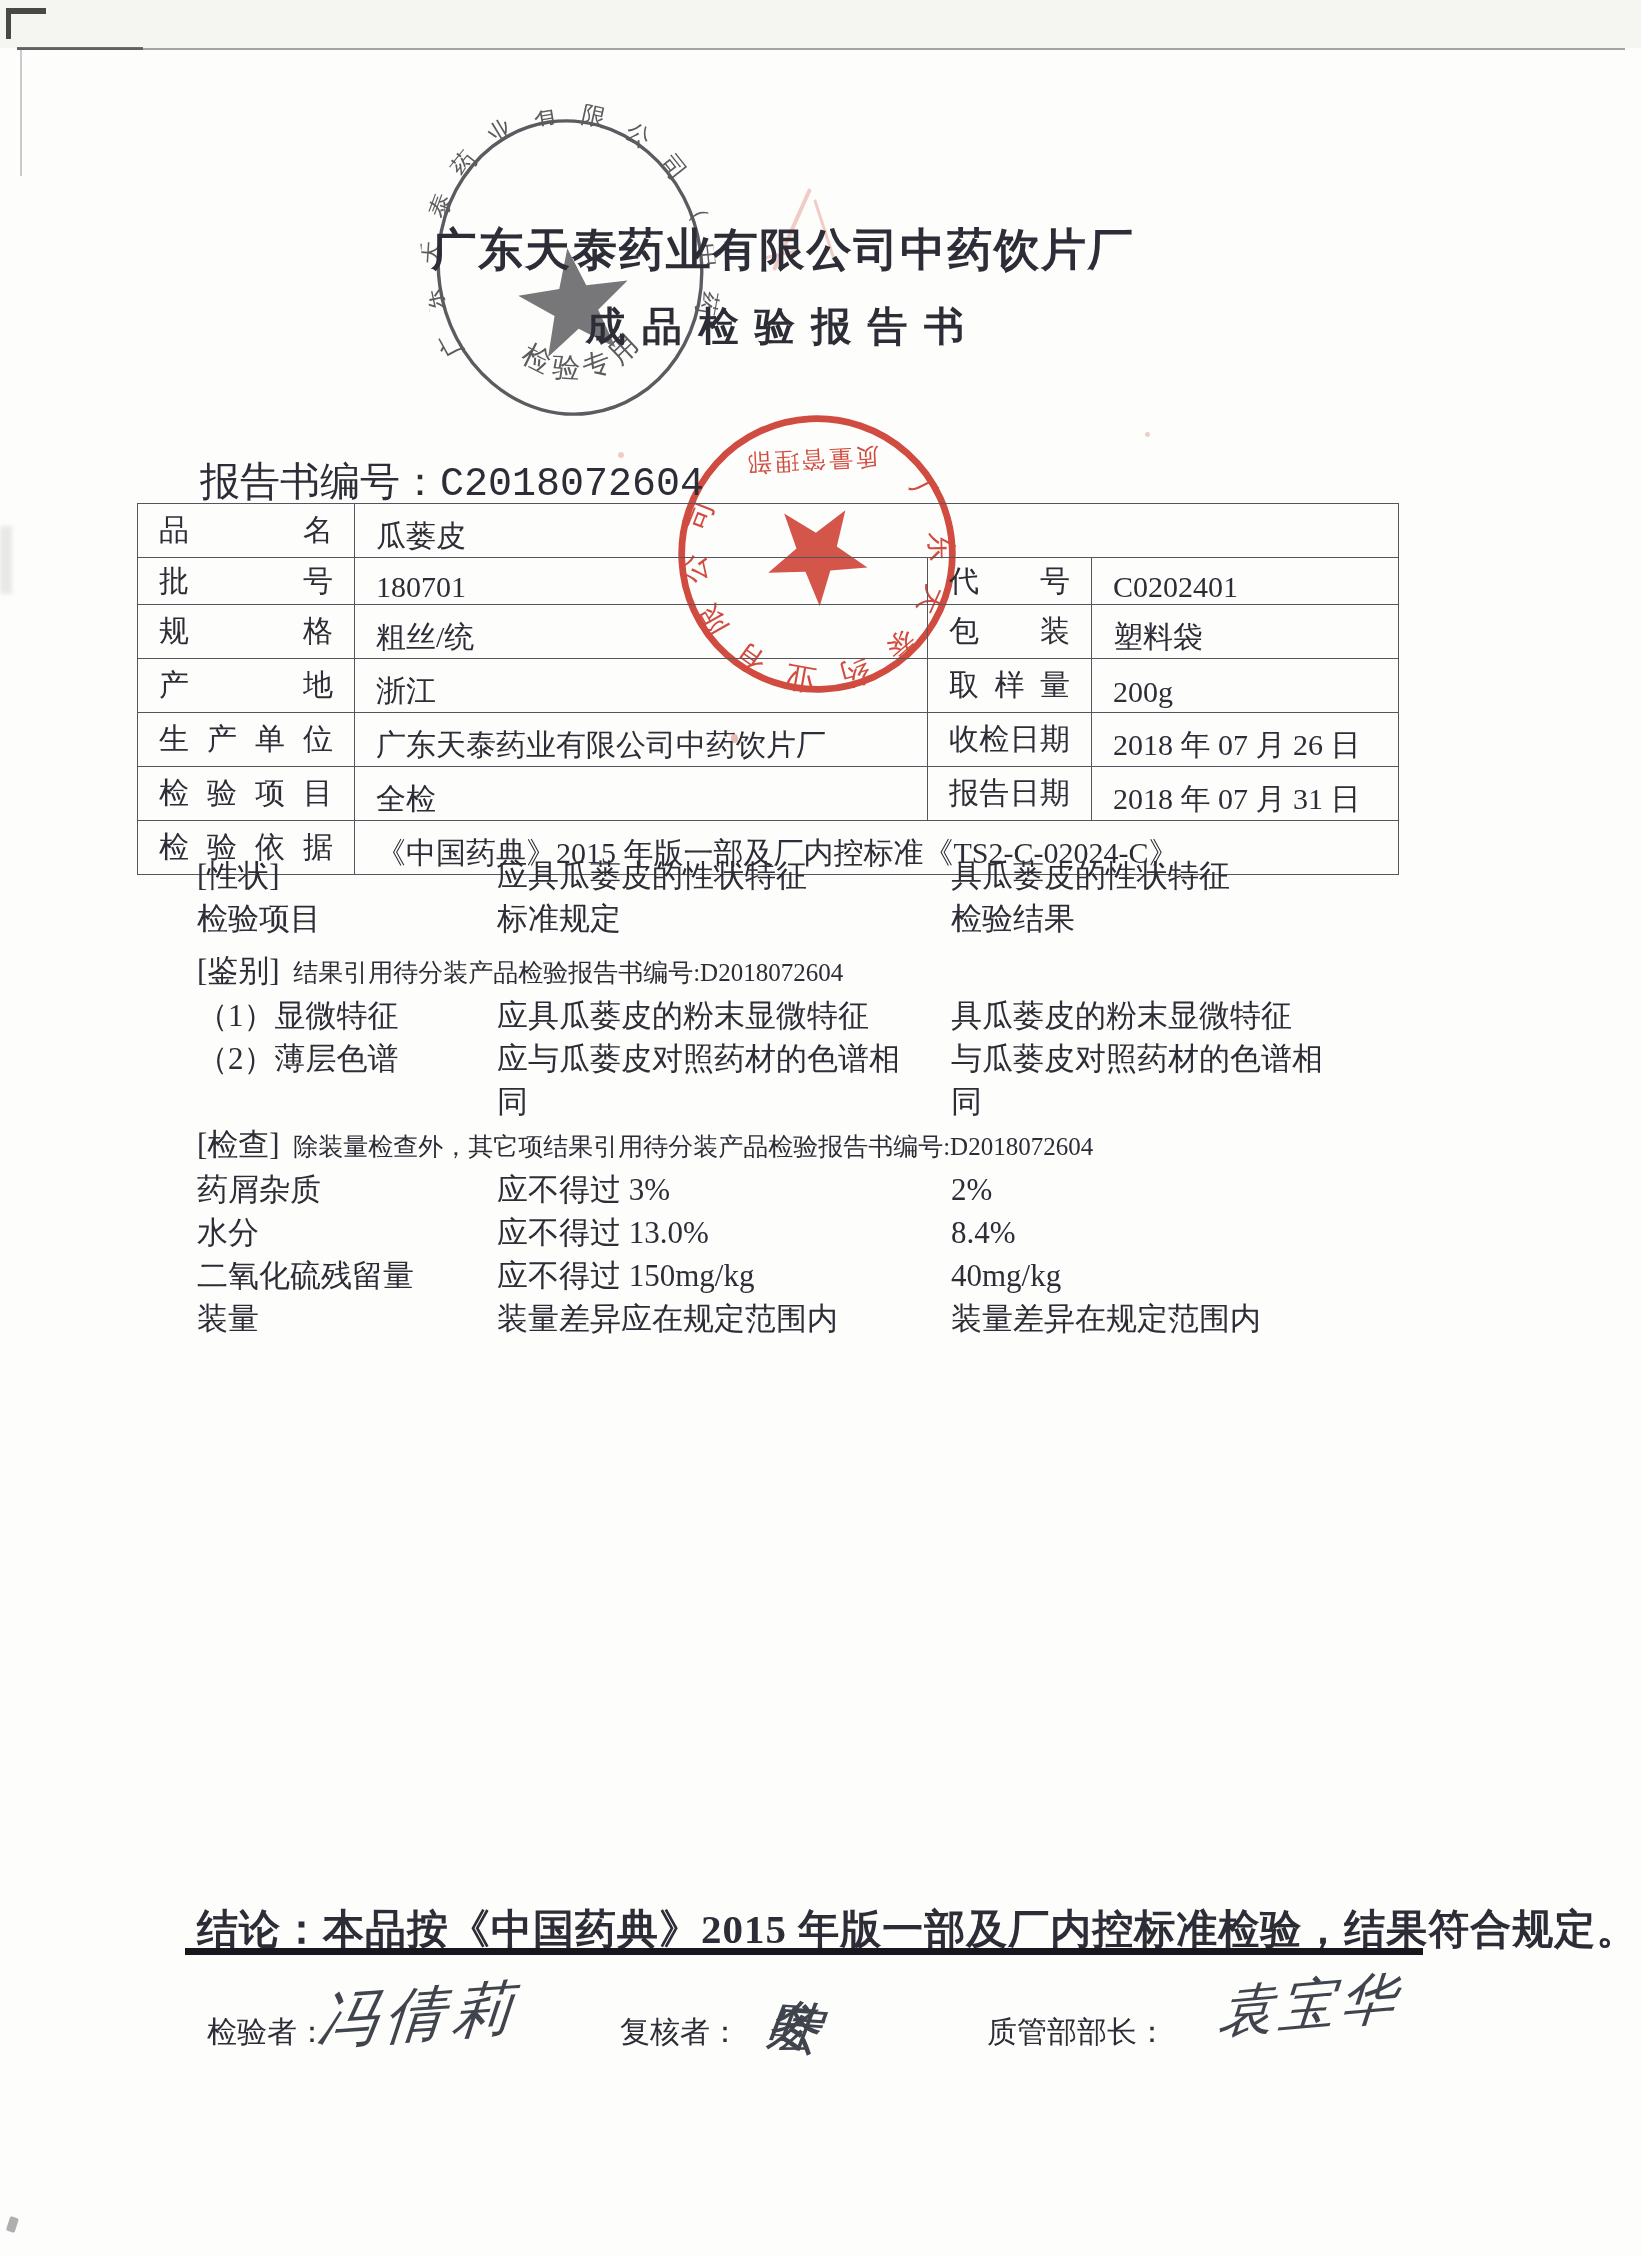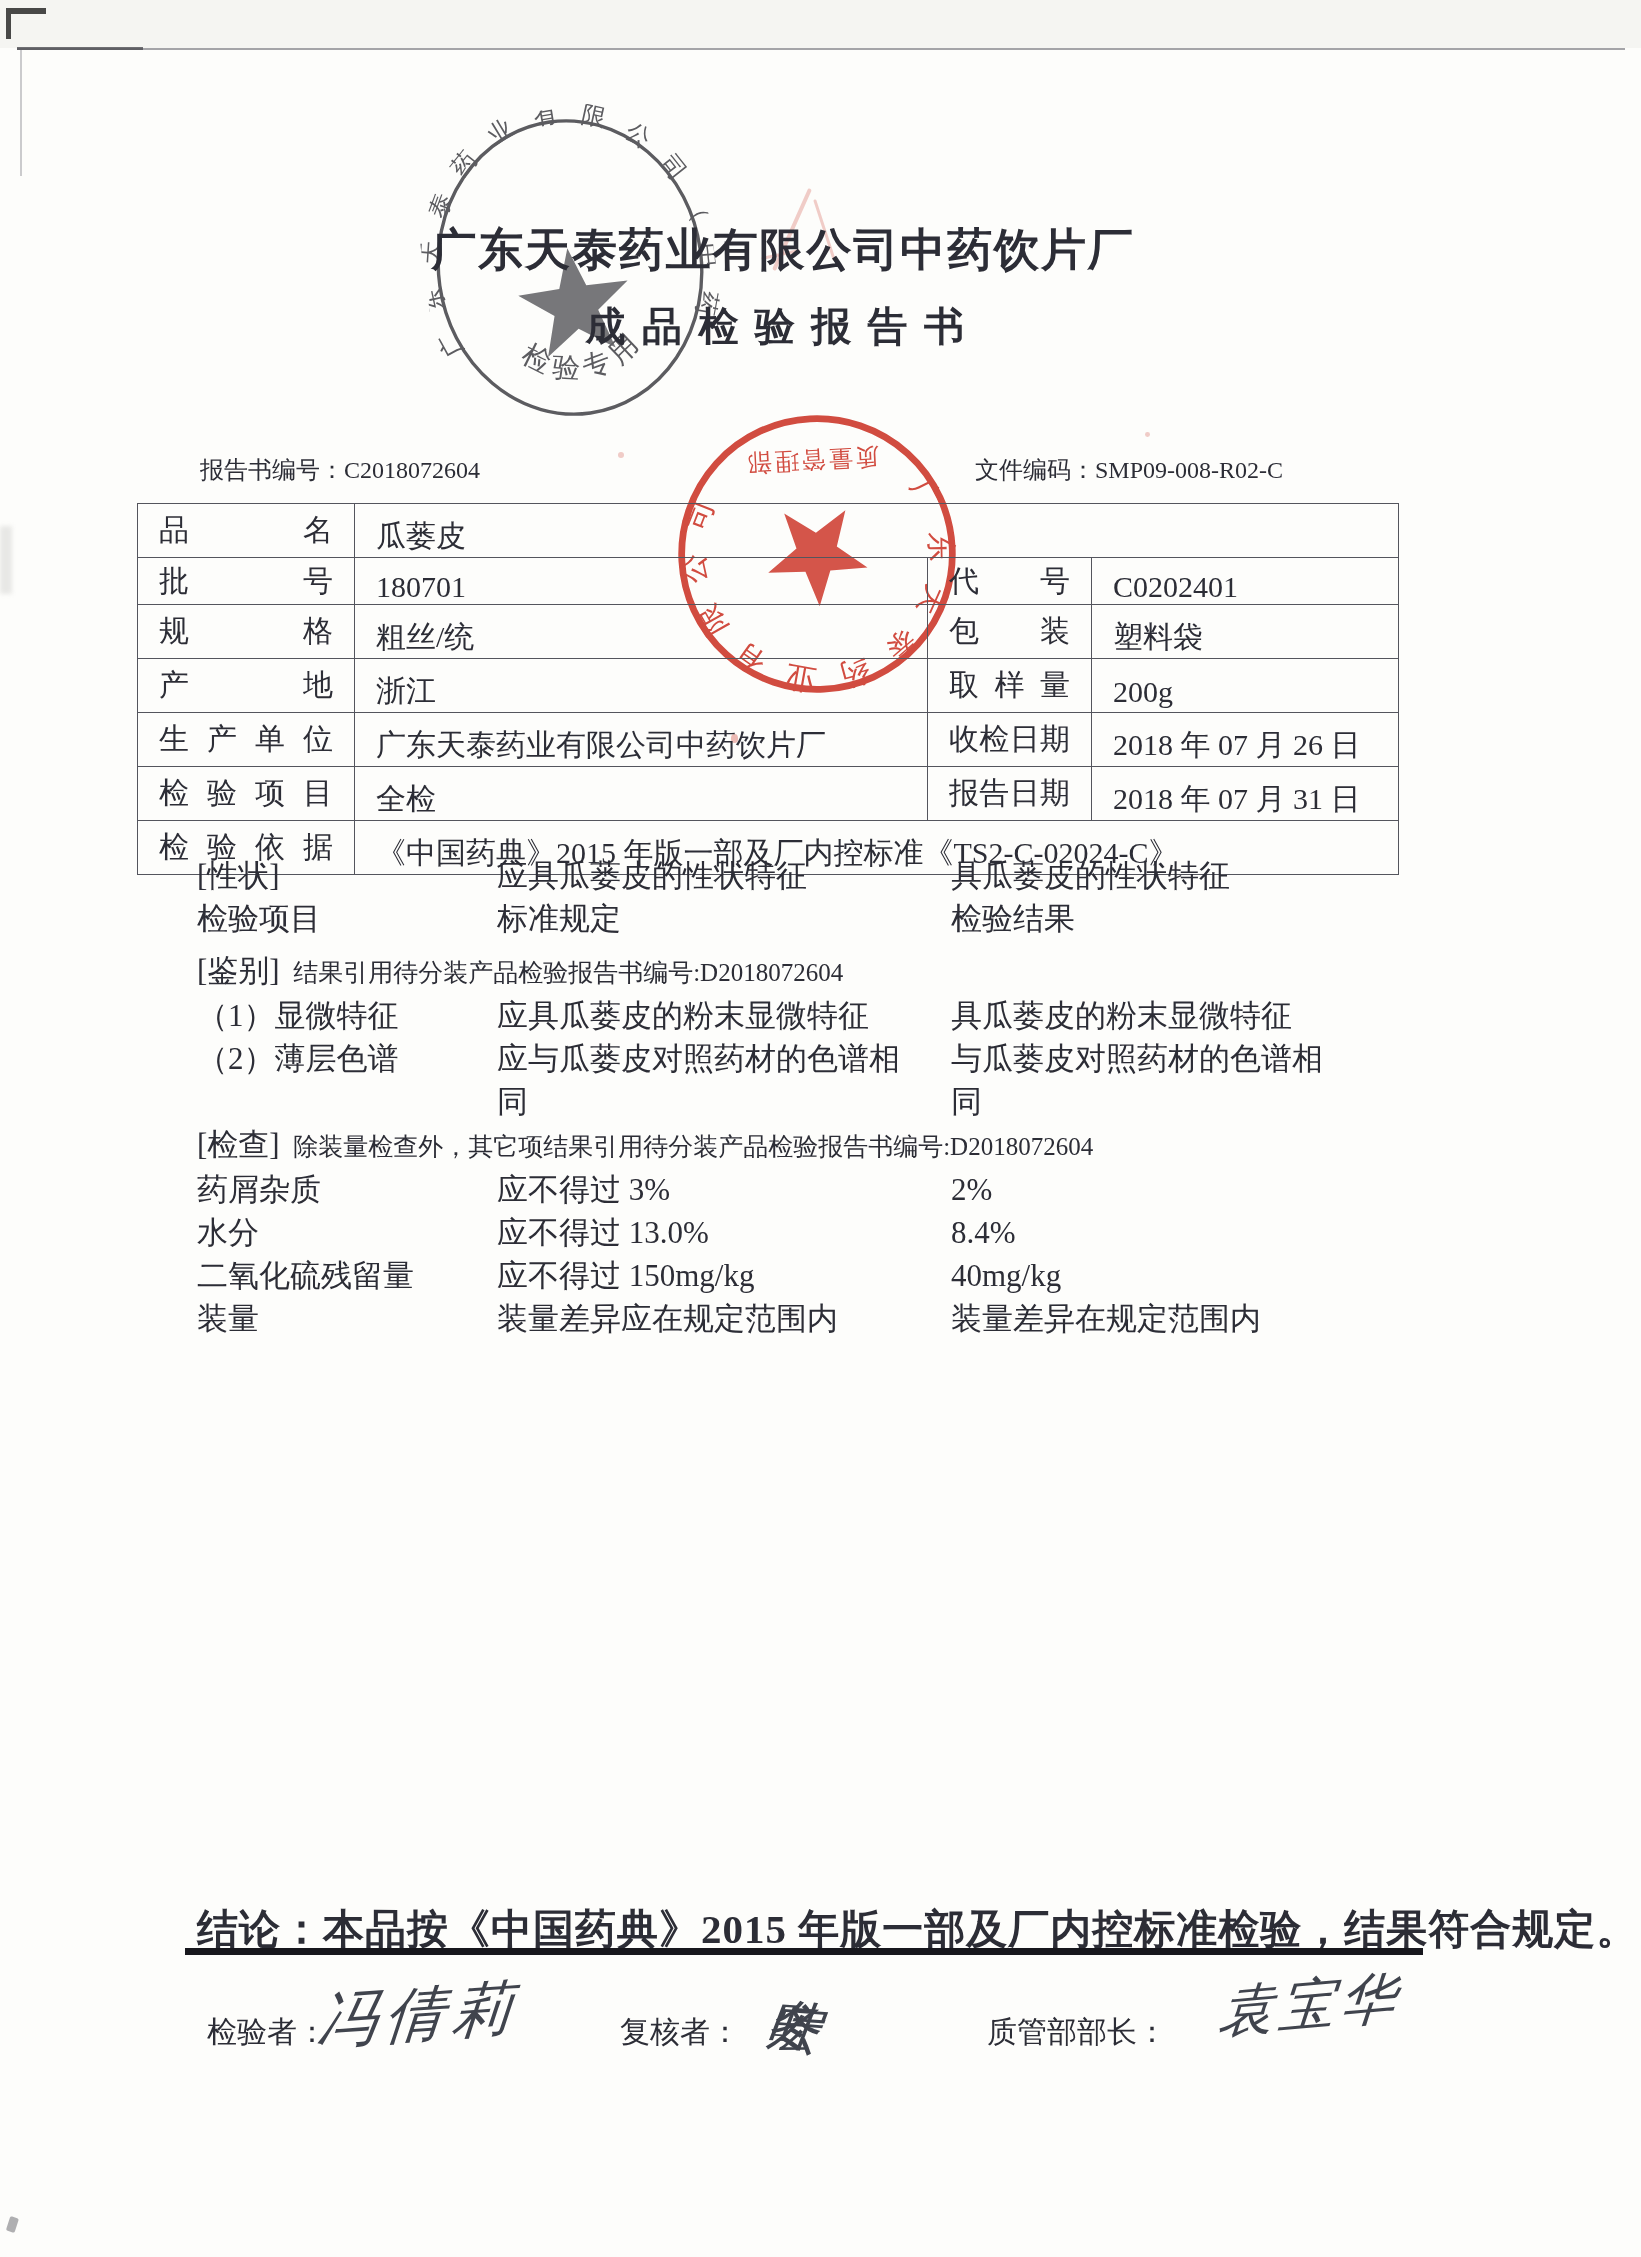--- a/index.html
+++ b/index.html
@@ -20,21 +20,21 @@
   .b2{left:823px;top:198px;width:2.9px;height:64px;transform:rotate(-18deg);}
   .b3{left:761px;top:253px;width:39px;height:2.9px;transform:rotate(-12deg);}
   .b4{left:618px;top:452px;width:5.8px;height:5.8px;border-radius:50%;}
   .b5{left:1145px;top:432px;width:4.8px;height:4.8px;border-radius:50%;}
   .b6{left:731px;top:734px;width:6.8px;height:8.7px;border-radius:50%;opacity:.45;}
   
   .title-wrap{position:absolute;left:367px;top:0;width:832px;text-align:center;}
   .title1{position:absolute;left:0;top:220px;width:832px;font-size:45px;font-weight:600;letter-spacing:1.9px;white-space:nowrap;}
   .title2{position:absolute;left:0;top:299px;width:832px;font-size:40px;font-weight:600;letter-spacing:16.4px;white-space:nowrap;}
   
-  .hline{position:absolute;font-size:24px;white-space:nowrap;}
+  .hline{position:absolute;font-size:40px;white-space:nowrap;font-family:Liberation Mono, monospace;}
   .repno{left:200px;top:454px;}
   .filecode{left:975px;top:454px;}
   
   .stamp{position:absolute;}
   .stamp-black{left:425px;top:108px;transform:rotate(-8deg);opacity:.88;}
   .stamp-red{left:672px;top:409px;transform:rotate(177deg);opacity:.9;}
   
   table.info{position:absolute;left:137px;top:503px;width:1261px;border-collapse:collapse;table-layout:fixed;}
   table.info td{border:1.9px solid #54555d;font-size:30px;height:43px;padding:0;overflow:hidden;}
   table.info tr.last td{height:50px;}
@@ -105,21 +105,20 @@
     </defs>
     <circle cx="150" cy="150" r="140" fill="none" stroke="#cd392c" stroke-width="7"></circle>
     <text font-size="31" fill="#cd392c" letter-spacing="11">
       <textPath href="#rd-top" startOffset="14" textLength="510">广东天泰药业有限公司</textPath>
     </text>
     <polygon fill="#cd392c" fill-opacity=".95" points="150,96 162.9,132.2 201.4,133.3 170.9,156.8 181.7,193.7 150,172 118.3,193.7 129.1,156.8 98.6,133.3 137.1,132.2"></polygon>
     <text x="150" y="256" text-anchor="middle" font-size="25" letter-spacing="3" fill="#cd392c">质量管理部</text>
   </svg>
 
   <div class="hline repno"><span>报告书编号：</span><span>C2018072604</span></div>
-  <div class="hline filecode"><span>文件编码：</span><span>SMP09-008-R02-C</span></div>
 
   <table class="info">
     <colgroup>
         <col style="width:217px">
         <col style="width:573px">
         <col style="width:164px">
         <col style="width:307px">
       </colgroup>
     <tbody>
         <tr>

